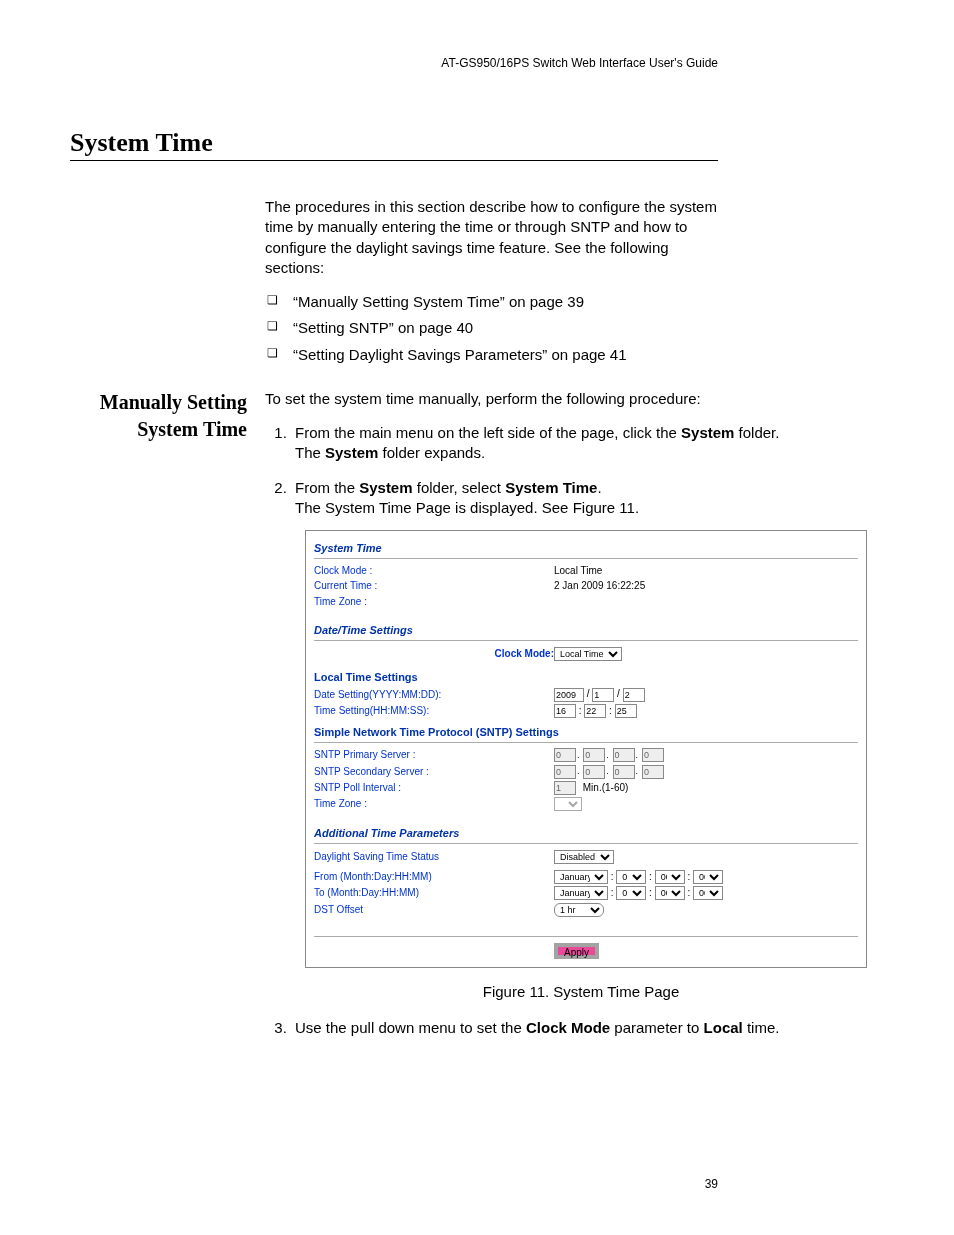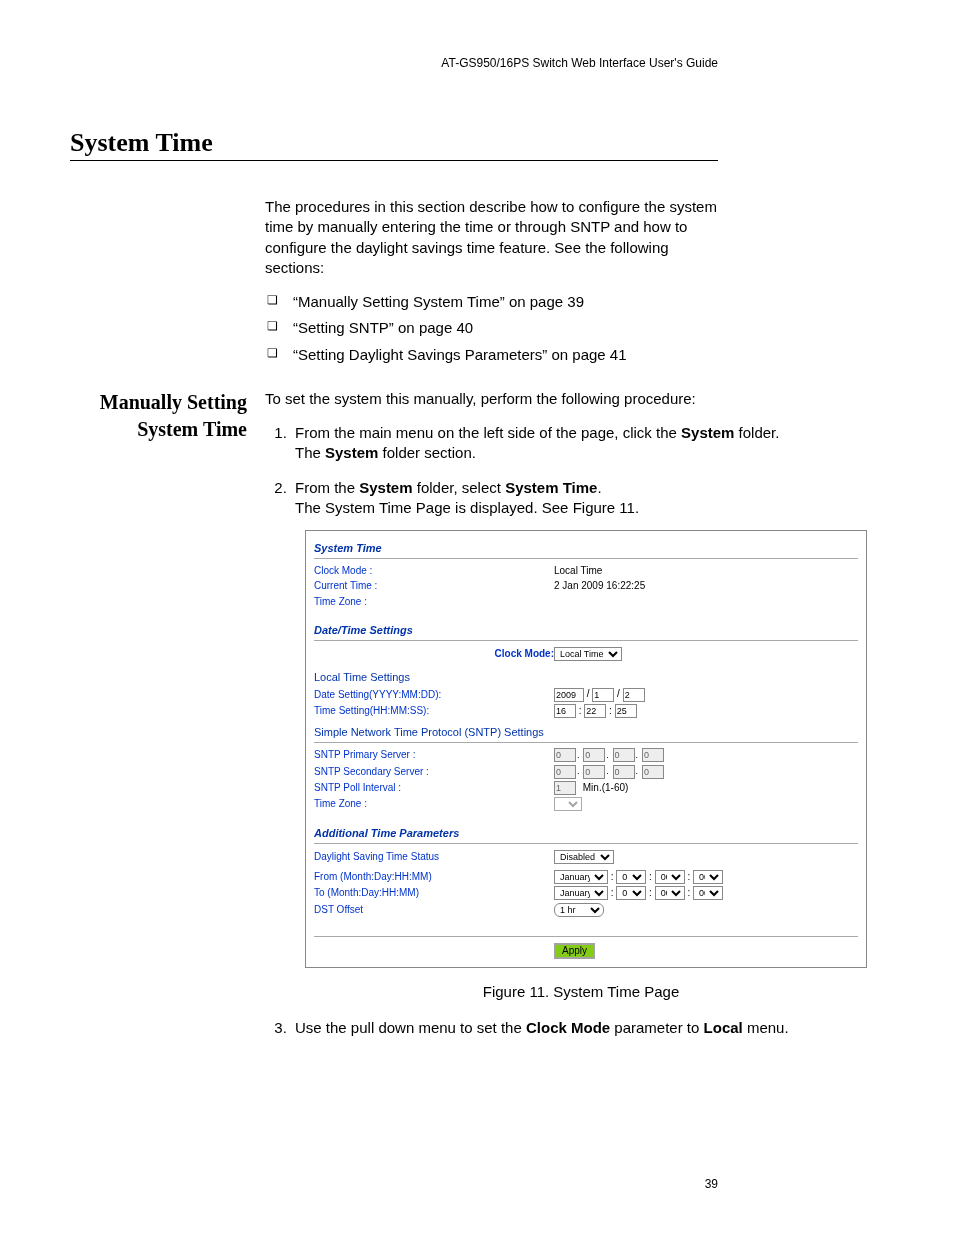--- a/index.html
+++ b/index.html
@@ -93,21 +93,21 @@
   }
   .fig .sec-title {
     color: #0033aa;
     font-weight: bold;
     font-style: italic;
     font-size: 11px;
     margin: 6px 0 0 0;
   }
   .fig .sub-title {
     color: #0033aa;
-    font-weight: normal;
+    font-weight: bold;
     font-size: 11px;
     margin: 4px 0 2px 0;
   }
   .fig hr {
     border: none;
     border-top: 1px solid #aaa;
     margin: 2px 0 4px 0;
   }
   .fig .row {
     display: flex;
@@ -140,22 +140,22 @@
   .fig .ip-group .dot { margin: 0 1px; font-size: 9px; }
   .fig .bottom-rule {
     border-top: 1px solid #aaa;
     margin-top: 18px;
   }
   .fig button.apply {
     margin: 6px 0 2px 240px;
     font-size: 10px;
     padding: 0 6px;
     height: 16px;
-    border: 2px solid #a3a3a3;
-    background: #84cc16;
+    border: 4px solid #a3a3a3;
+    background: #ec4899;
   }
   .fig-caption {
     text-align: center;
     margin: 14px 0 16px 0;
     font-size: 15px;
   }
   .pgnum {
     position: absolute;
     right: 70px;
     bottom: 44px;
@@ -184,26 +184,26 @@
   </div>
 
   <div class="two-col" style="margin-top:10px;">
     <div class="side-col">
       <div class="side-heading">
         <span>Manually Setting</span><br>
         <span>System Time</span>
       </div>
     </div>
     <div class="main-col">
-      <p>To set the system this manually, perform the following procedure:</p>
+      <p>To set the system time manually, perform the following procedure:</p>
 
       <ol class="steps">
         <li>
           <span>From the main menu on the left side of the page, click the </span><b>System</b><span> folder.</span><br>
-          <span>The </span><b>System</b><span> folder section.</span>
+          <span>The </span><b>System</b><span> folder expands.</span>
         </li>
         <li>
           <span>From the </span><b>System</b><span> folder, select </span><b>System Time</b><span>.</span><br>
           <span>The System Time Page is displayed. See Figure 11.</span>
 
           <div class="figure-wrap">
             <div class="fig">
               <div class="fig-inner">
 
                 <div class="sec-title">System Time</div>
@@ -318,20 +318,20 @@
                 <div class="bottom-rule"></div>
                 <button class="apply">Apply</button>
               </div>
             </div>
           </div>
 
           <div class="fig-caption">Figure 11. System Time Page</div>
         </li>
 
         <li>
-          <span>Use the pull down menu to set the </span><b>Clock Mode</b><span> parameter to </span><b>Local</b><span> menu.</span>
+          <span>Use the pull down menu to set the </span><b>Clock Mode</b><span> parameter to </span><b>Local</b><span> time.</span>
         </li>
       </ol>
     </div>
   </div>
 
   <div class="pgnum">39</div>
 </div>
 
 </body></html>

